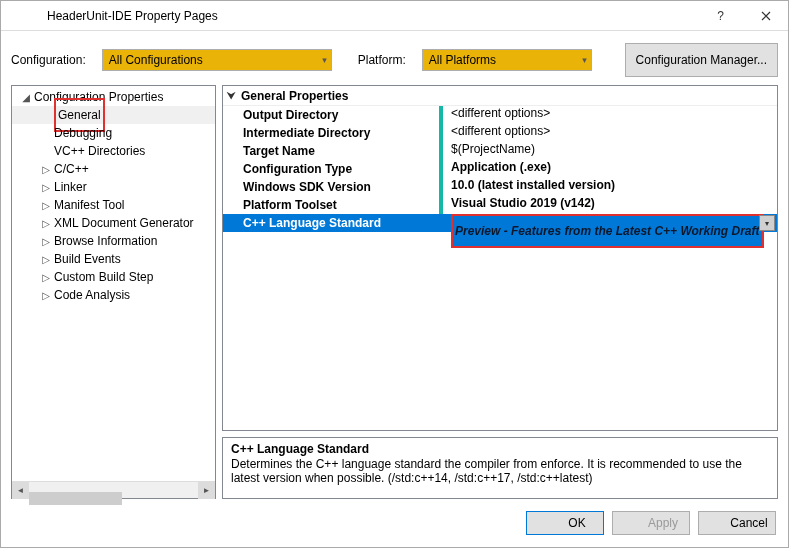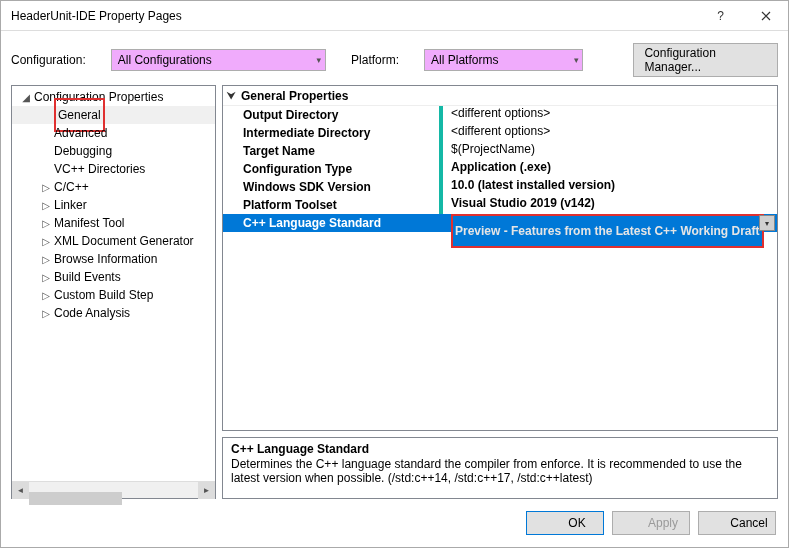--- a/index.html
+++ b/index.html
@@ -18,39 +18,39 @@
     flex-direction: column;
     background: #fff;
   }
   .titlebar {
     height: 30px;
     display: flex;
     align-items: center;
     padding: 0 0 0 10px;
     border-bottom: 1px solid #ddd;
   }
-  .titlebar .title { flex: 1; }
+  .titlebar .title { flex: 1; margin-left: 36px; }
   .titlebar .btn {
     width: 45px;
     height: 30px;
     display: flex;
     align-items: center;
     justify-content: center;
     color: #333;
   }
   .toolbar {
     padding: 12px 10px 8px 10px;
     display: flex;
     align-items: center;
-    gap: 25px;
+    gap: 16px;
   }
   .toolbar label { font-size: 12px; }
   .combo {
     border: 1px solid #adadad;
-    background: #f0abfc;
+    background: #eab308;
     height: 22px;
     display: flex;
     align-items: center;
     padding: 0 4px 0 6px;
     justify-content: space-between;
   }
   .combo .chev { font-size: 9px; color: #555; margin-left: 6px; }
   .config-mgr-btn {
     border: 1px solid #adadad;
     background: #e1e1e1;
@@ -232,21 +232,21 @@
         </svg>
     </div>
   </div>
 
   <div class="toolbar">
     <label>Configuration:</label>
     <div class="combo" style="width:230px">
       <span>All Configurations</span>
       <span class="chev">▾</span>
     </div>
-    <label style="margin-left:0">Platform:</label>
+    <label style="margin-left:10px">Platform:</label>
     <div class="combo" style="width:170px">
       <span>All Platforms</span>
       <span class="chev">▾</span>
     </div>
     <div style="flex:1"></div>
     <div class="config-mgr-btn">
       <span>Configuration Manager...</span>
     </div>
   </div>
 
@@ -258,24 +258,20 @@
           <span class="exp">◢</span>
           <span class="lbl">Configuration Properties</span>
         </div>
         <div id="tree-items">
             <div class="tree-row child selected">
               <span class="exp"></span>
               <span class="lbl"><span class="red-box">General</span></span>
             </div>
             <div class="tree-row child">
               <span class="exp"></span>
-              <span class="lbl">Advanced</span>
-            </div>
-            <div class="tree-row child">
-              <span class="exp"></span>
               <span class="lbl">Debugging</span>
             </div>
             <div class="tree-row child">
               <span class="exp"></span>
               <span class="lbl">VC++ Directories</span>
             </div>
             <div class="tree-row child">
               <span class="exp">▷</span>
               <span class="lbl">C/C++</span>
             </div>
@@ -357,21 +353,21 @@
             </div>
             <div class="grow">
               <div class="k">Platform Toolset</div>
               <div class="v">
                 <span class="bold">Visual Studio 2019 (v142)</span>
               </div>
             </div>
             <div class="grow selected">
               <div class="k">C++ Language Standard</div>
               <div class="v">
-                <span class="bold"><span class="red-box" style="background: rgb(0, 120, 215); color: #e5e5e5; font-weight: bold;">Preview - Features from the Latest C++ Working Draft</span></span>
+                <span class="bold"><span class="red-box" style="background: rgb(0, 120, 215); color: #0f172a; font-weight: bold; font-style: italic;">Preview - Features from the Latest C++ Working Draft</span></span>
                 <div class="dd">▾</div>
               </div>
             </div>
           </div>
       </div>
       <div class="desc-box">
         <div class="dt">C++ Language Standard</div>
         <div>Determines the C++ language standard the compiler from enforce. It is recommended to use the latest version when possible.  (/std:c++14, /std:c++17, /std:c++latest)</div>
       </div>
     </div>

